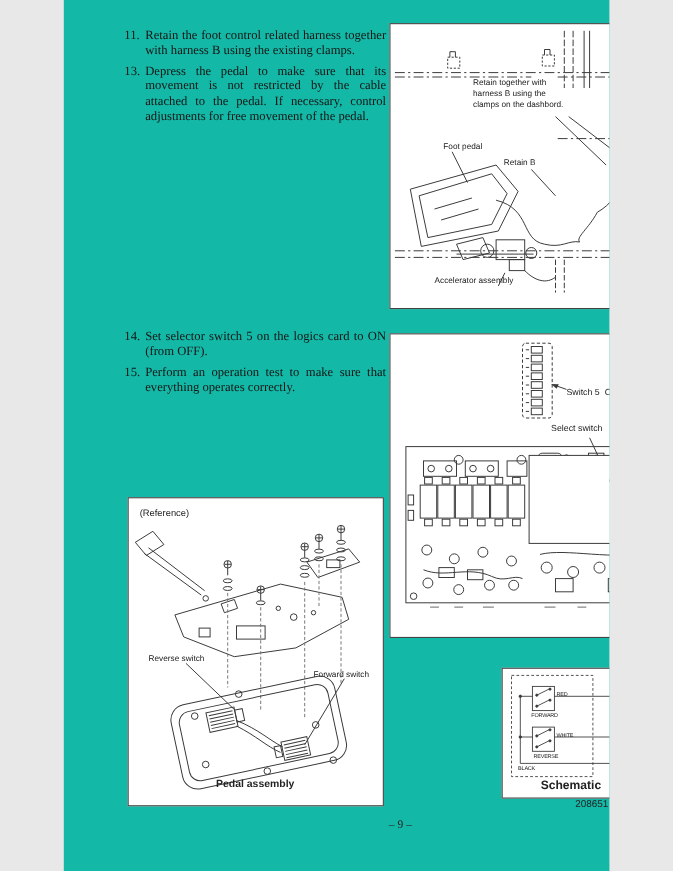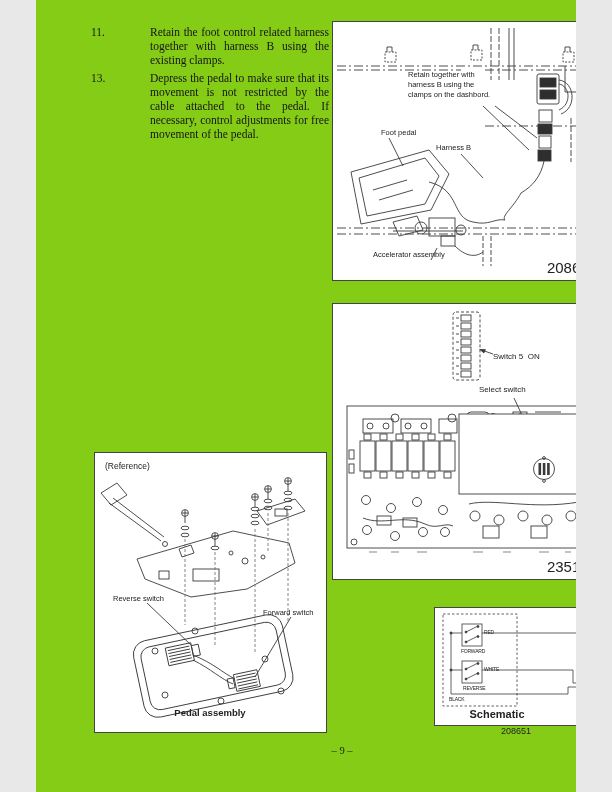--- a/index.html
+++ b/index.html
@@ -1,21 +1,21 @@
 <!DOCTYPE html>
 <html><head>
 <meta charset="utf-8">
 <style>
   html,body{margin:0;padding:0;background:#e8e8e8;}
-  .page{position:relative;width:540px;height:792px;background:#84cc16;margin:0 auto;
+  .page{position:relative;width:496px;height:792px;background:#14b8a6;margin:0 auto;
         font-family:"Liberation Serif",serif;color:#111;overflow:hidden;}
   .instr{position:absolute;left:55px;width:238px;}
   .item{display:flex;margin-bottom:5px;font-size:11.5px;line-height:1.2;color:#151515;}
   .item .num{width:19px;flex:none;}
-  .item .txt{flex:1;text-align:justify;margin-left:40px;}
+  .item .txt{flex:1;text-align:justify;}
   .figbox{position:absolute;border:1px solid #444;background:#fff;}
   .figbox svg{position:absolute;left:0;top:0;}
   .flabel{position:absolute;font-family:"Liberation Sans",sans-serif;font-size:7.5px;
           color:#222;white-space:nowrap;line-height:1.3;}
   .flabel-md{font-size:8px;}
   .flabel-lg{font-size:8.5px;}
   .flabel-xs{font-size:5px;letter-spacing:-0.2px;}
   .fignum{position:absolute;right:6px;bottom:4px;font-family:"Liberation Sans",sans-serif;
           font-size:15px;color:#222;}
   .bold{font-weight:bold;}
@@ -33,20 +33,30 @@
     <div class="item">
       <span class="num">11.</span>
       <span class="txt">Retain the foot control related harness together with harness B using the existing clamps.</span>
     </div>
     <div class="item">
       <span class="num">13.</span>
       <span class="txt">Depress the pedal to make sure that its movement is not restricted by the cable attached to the pedal. If necessary, control adjustments for free movement of the pedal.</span>
     </div>
   </div>
 
+  <div class="instr" style="top:300px;">
+    <div class="item">
+      <span class="num">14.</span>
+      <span class="txt">Set selector switch 5 on the logics card to ON (from OFF).</span>
+    </div>
+    <div class="item">
+      <span class="num">15.</span>
+      <span class="txt">Perform an operation test to make sure that everything operates correctly.</span>
+    </div>
+  </div>
 
   <div class="figbox" style="left:296px;top:21px;width:270px;height:258px;">
     <svg width="270" height="258" viewBox="0 0 270 258">
       <g stroke="#3a3a3a" fill="none" stroke-width="0.9">
         <path d="M4 44 H266" stroke-dasharray="9 3 2 3"></path>
         <path d="M4 48 H128" stroke-dasharray="9 3 2 3"></path>
         <path d="M152 48 H266" stroke-dasharray="9 3 2 3"></path>
         <path d="M158 6 V58" stroke-dasharray="6 2"></path>
         <path d="M166 6 V58" stroke-dasharray="6 2"></path>
         <path d="M176 6 V58"></path>
@@ -98,21 +108,21 @@
         <path d="M128 132 L150 156"></path>
         <path d="M98 238 L104 226"></path>
       </g>
     </svg>
     <div class="flabel" style="left:75px;top:48px;">
       <div>Retain together with</div>
       <div>harness B using the</div>
       <div>clamps on the dashbord.</div>
     </div>
     <div class="flabel" style="left:48px;top:106px;">Foot pedal</div>
-    <div class="flabel" style="left:103px;top:121px;">Harness B</div>
+    <div class="flabel" style="left:103px;top:121px;">Retain B</div>
     <div class="flabel" style="left:40px;top:228px;">Accelerator assembly</div>
     <div class="fignum">208649</div>
   </div>
 
   <div class="figbox" style="left:296px;top:303px;width:270px;height:275px;">
     <svg width="270" height="275" viewBox="0 0 270 275">
       <g stroke="#3a3a3a" fill="none" stroke-width="0.9">
         <rect x="120" y="8" width="27" height="68" rx="3" stroke-dasharray="3 2"></rect>
         <g>
           <path d="M123 14 h3"></path>

